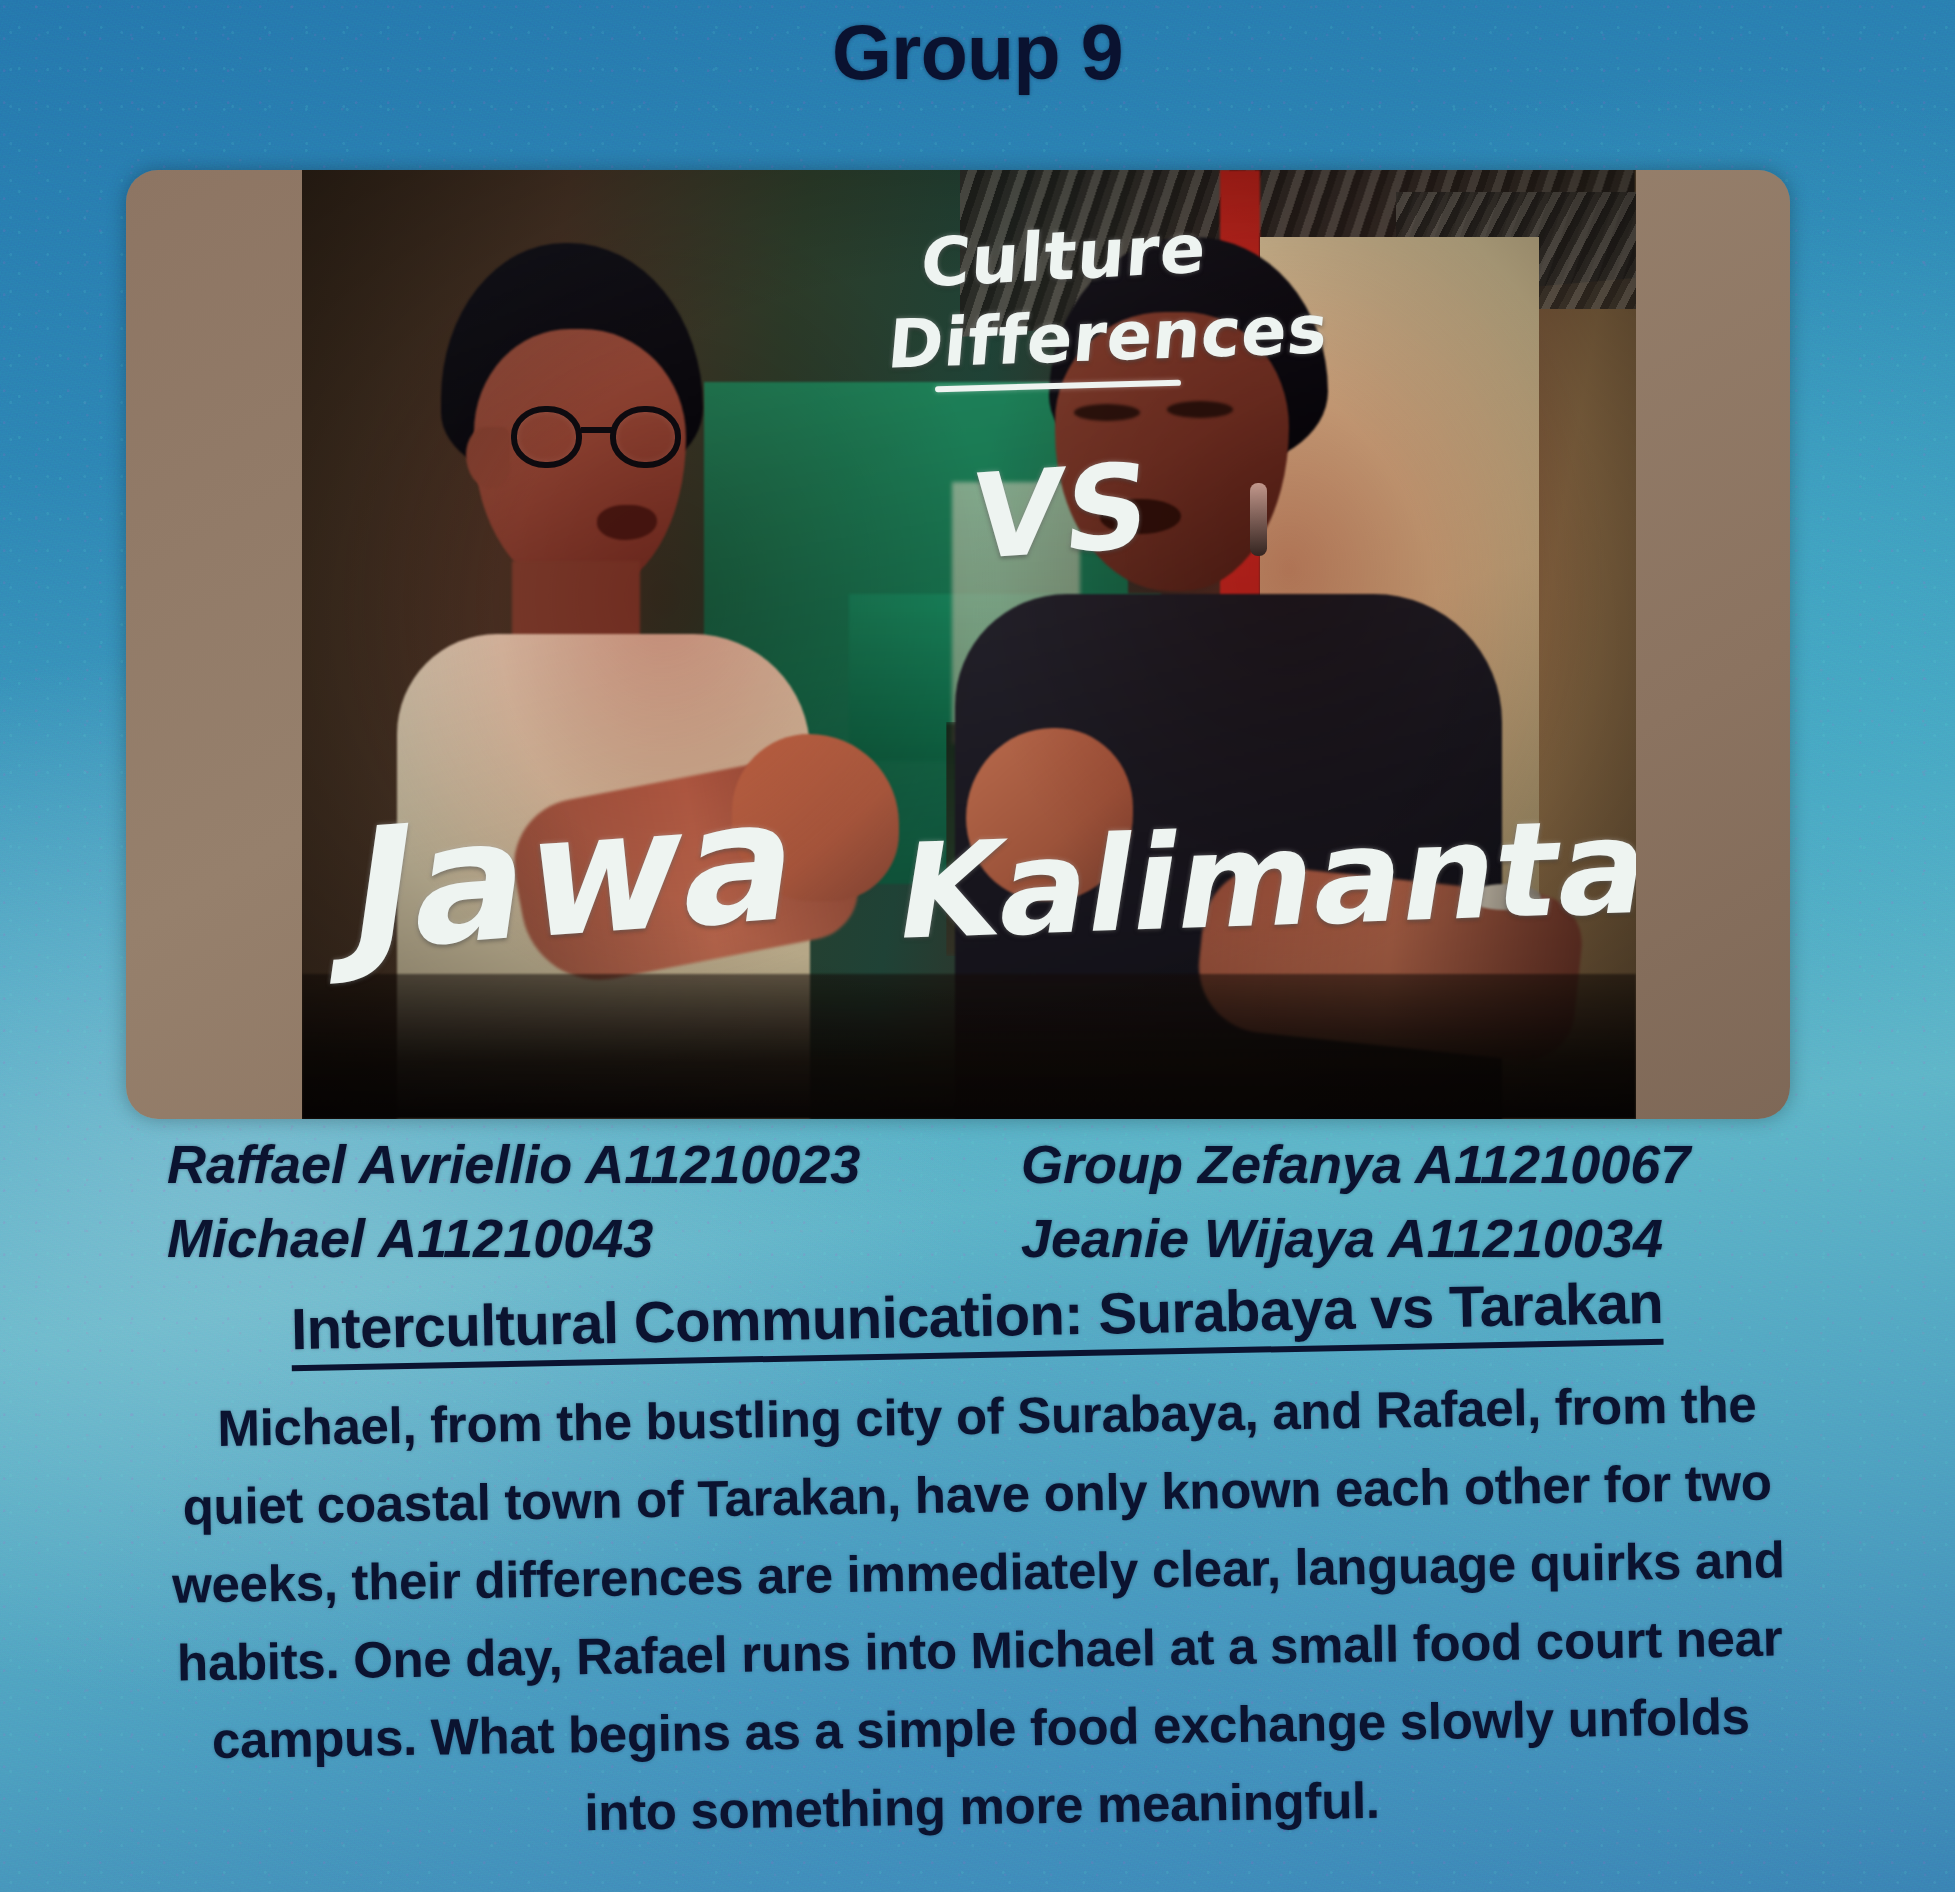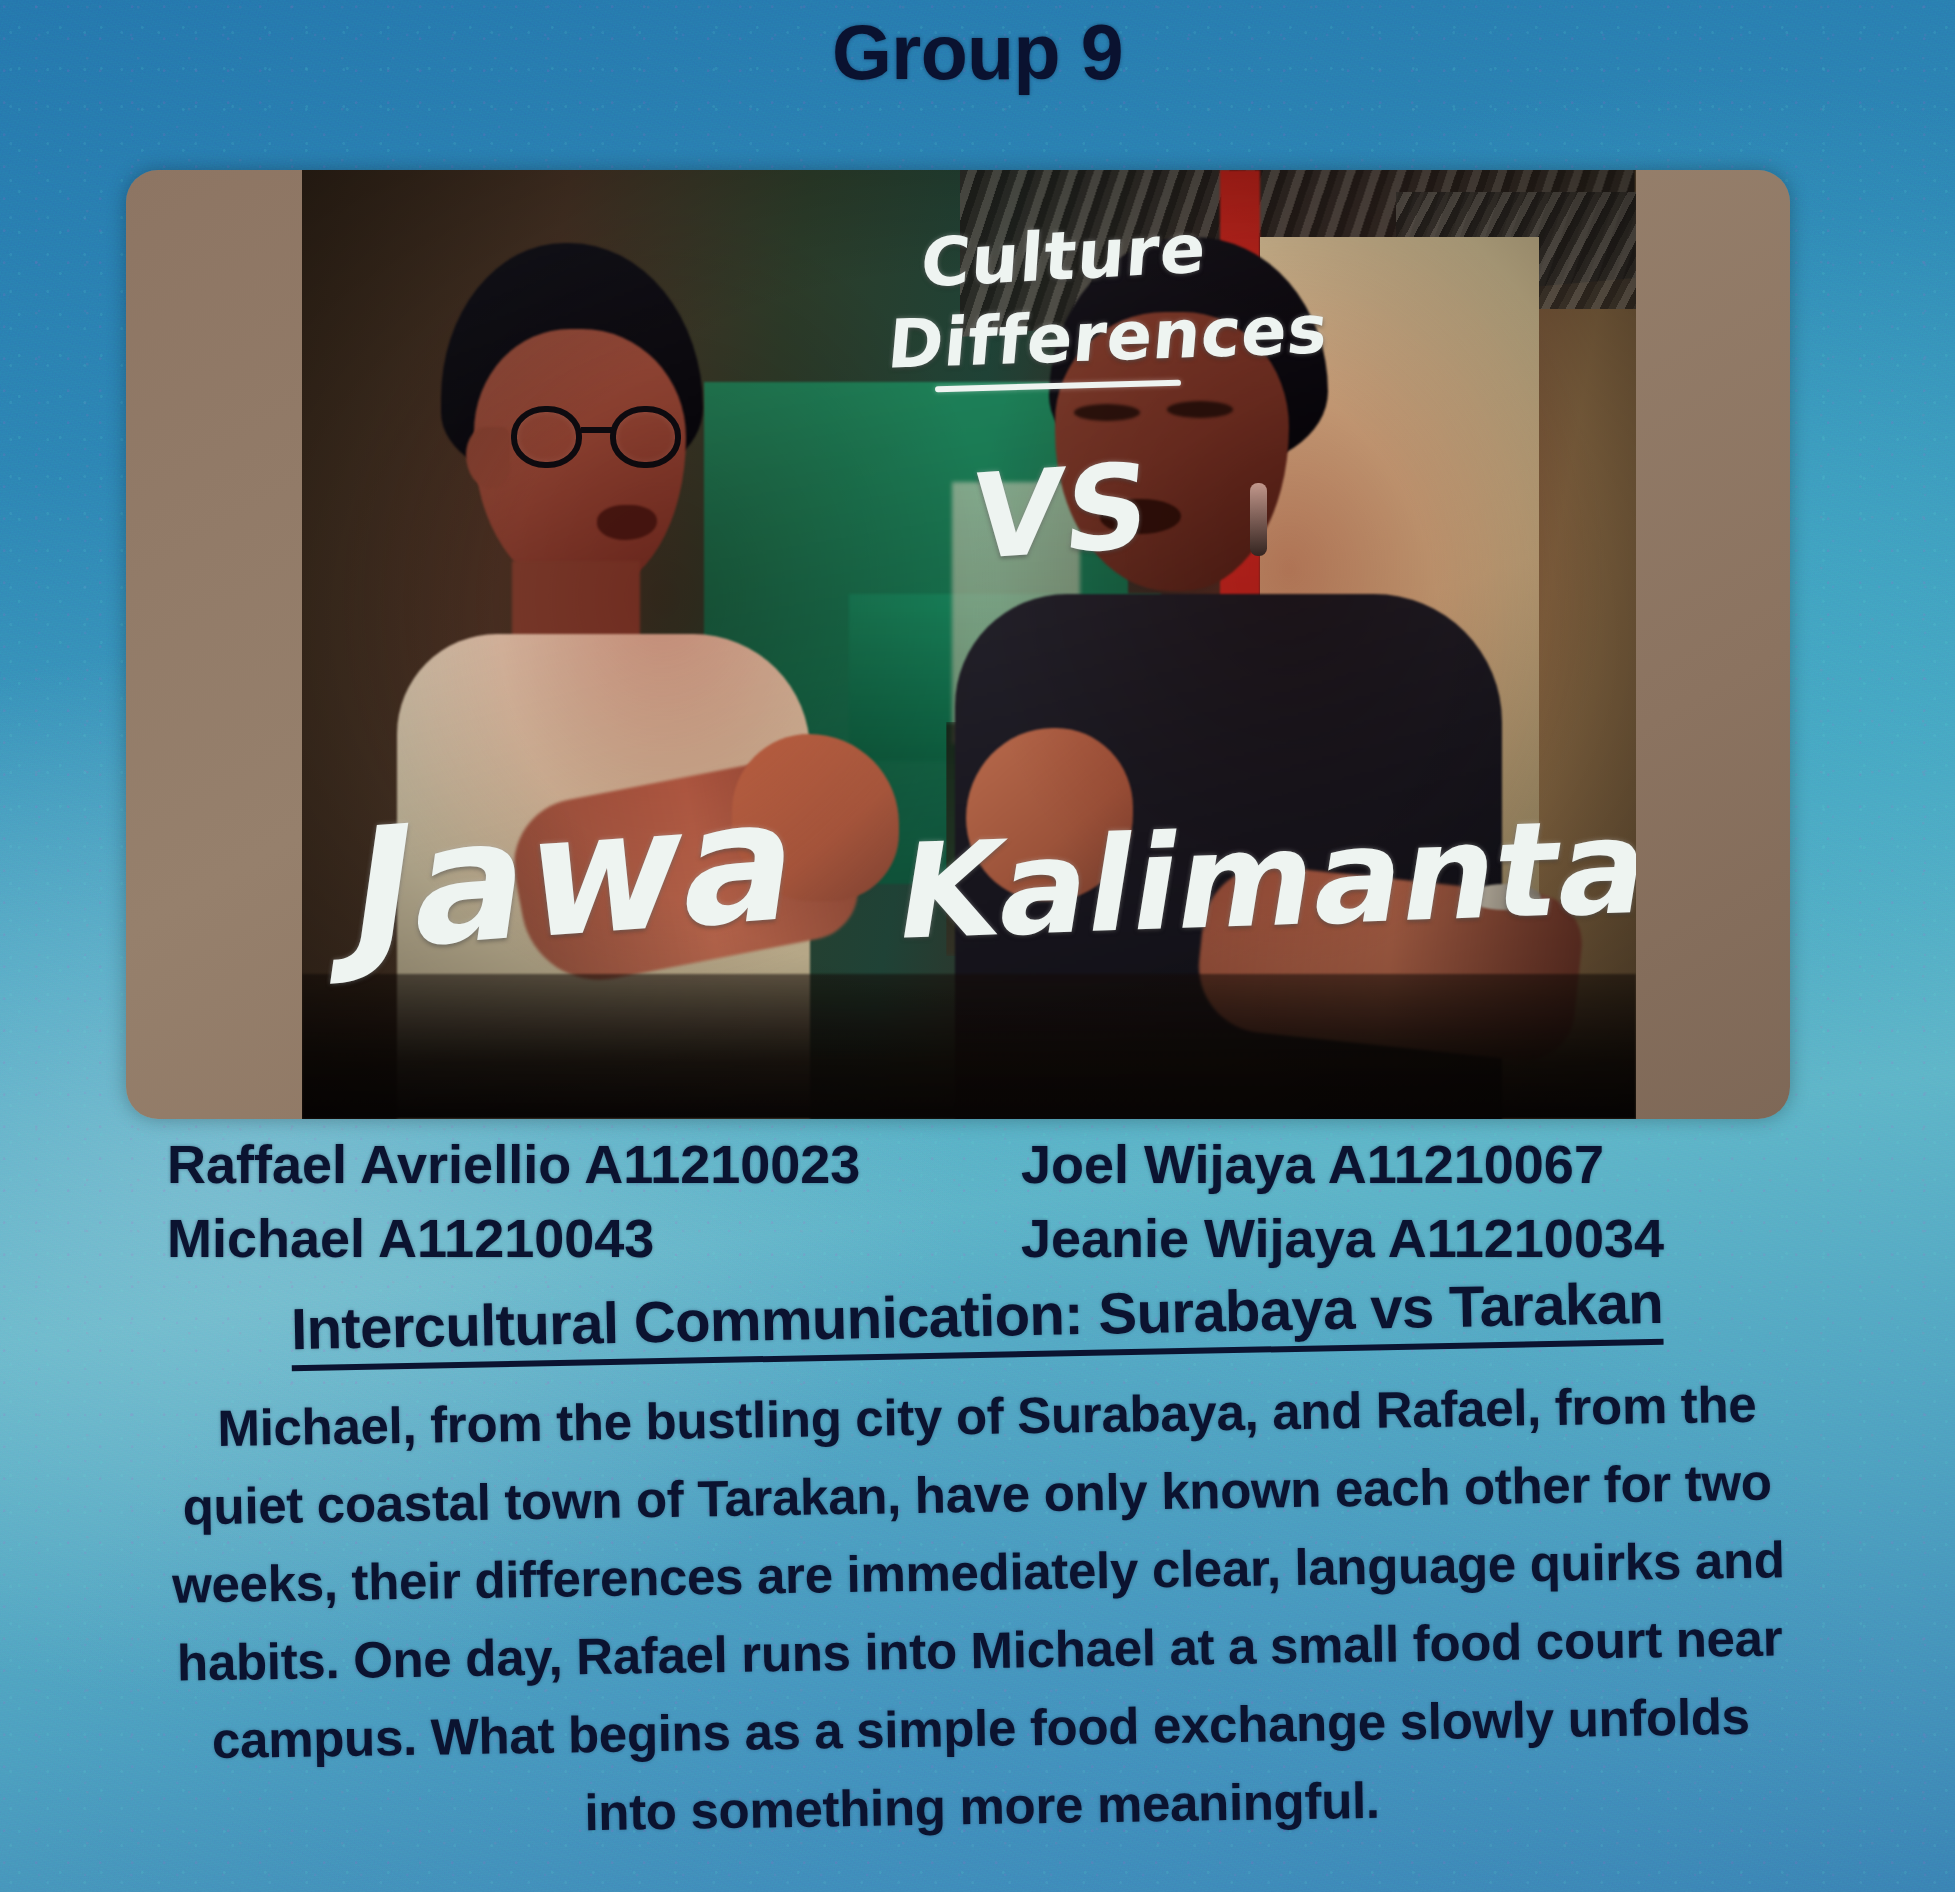--- a/index.html
+++ b/index.html
@@ -366,21 +366,21 @@
   .name {
     position: absolute;
     font-size: 54px;
     font-weight: bold;
     color: #0b1330;
     white-space: nowrap;
     text-shadow: 0 0 3.3px rgba(11,19,48,0.40);
   }
   .name.col-l { left: 167px; }
   .name.col-r { left: 1021px; }
-  .name.r0 { top: 0; }
+  .name.r0 { top: 0; font-style: italic; }
 
   
   .heading {
     position: absolute;
     top: 1282px;
     left: 0;
     width: 100%;
     text-align: center;
     z-index: 6;
   }
@@ -479,21 +479,21 @@
       <div class="hand hw-vs">VS</div>
       <div class="hand hw-jawa">Jawa</div>
       <div class="hand hw-kali">Kalimantan</div>
 
     </div>
   </div>
 
   <div class="names">
     <div class="names-row">
       <div class="name col-l r0">Raffael Avriellio A11210023</div>
-      <div class="name col-r r0">Joel Wijaya A11210067</div>
+      <div class="name col-r r0">Group Zefanya A11210067</div>
     </div>
     <div class="names-row">
       <div class="name col-l r0">Michael A11210043</div>
       <div class="name col-r r0">Jeanie Wijaya A11210034</div>
     </div>
   </div>
 
   <div class="heading">
     <span>Intercultural Communication: Surabaya vs Tarakan</span>
   </div>

